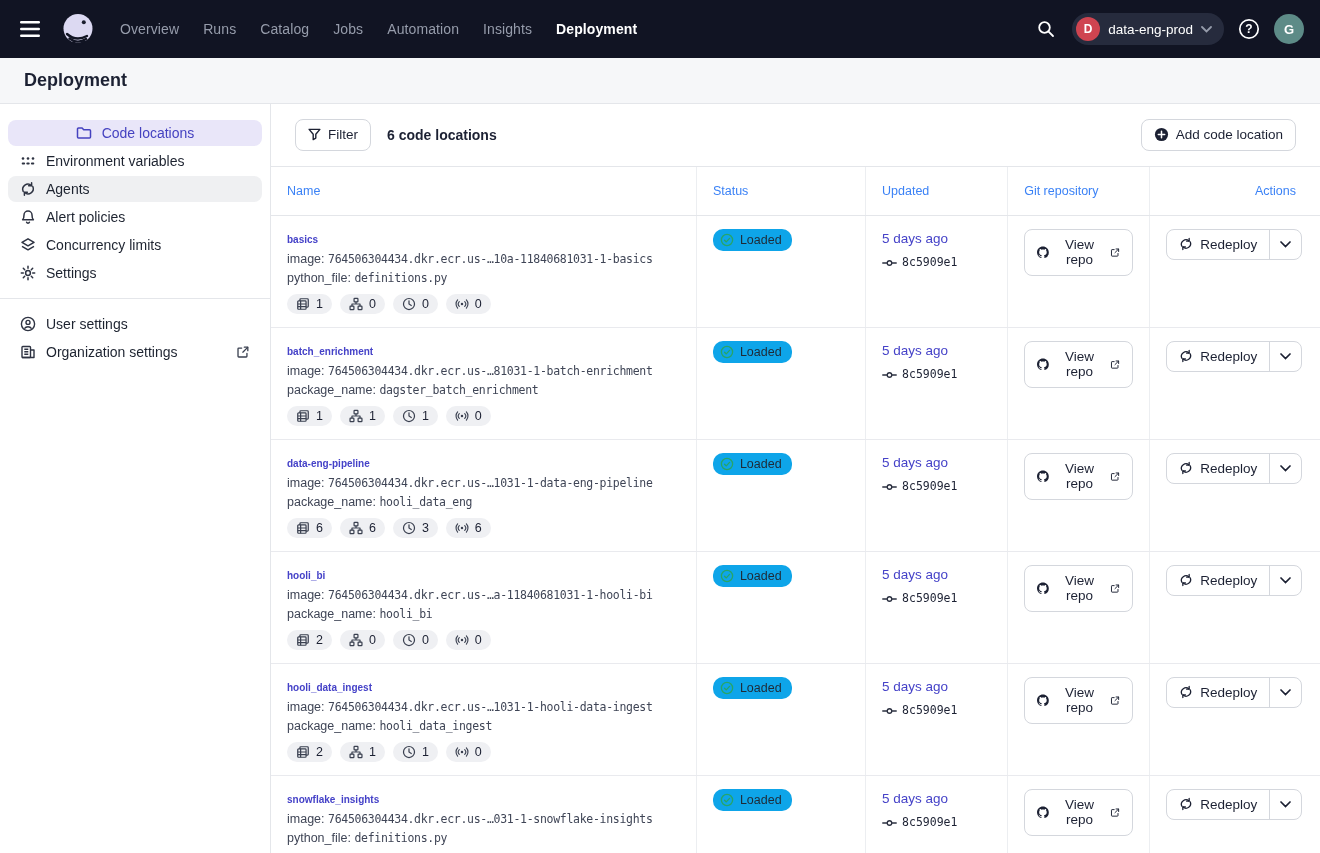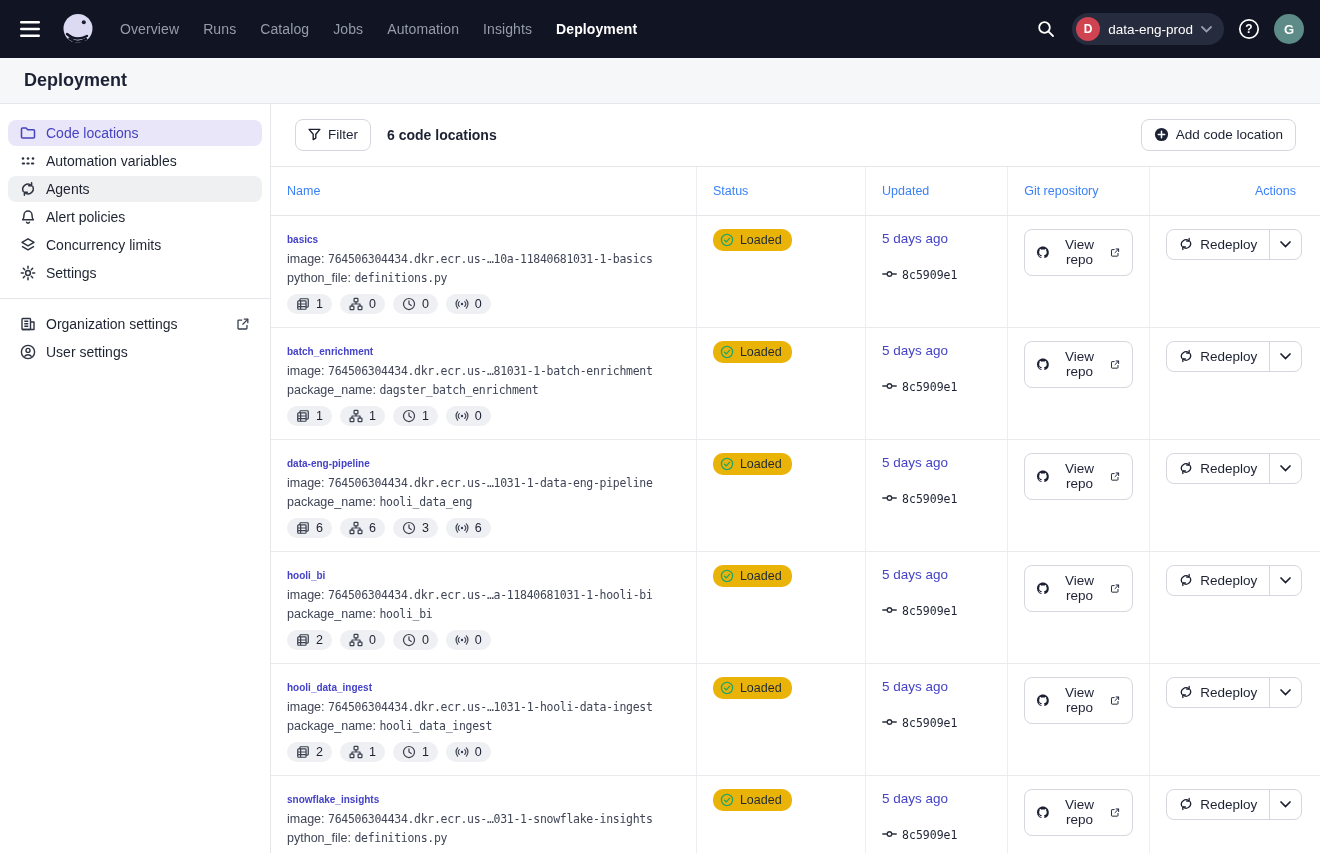--- a/index.html
+++ b/index.html
@@ -52,21 +52,21 @@
   }
 
   
   .content { display:flex; height:749px; }
   .sidebar { width:271px; border-right:1px solid #e4e6ea; padding-top:14px; flex:none; }
   .side-item {
     margin:2px 8px; padding:4px 12px; height:26px; border-radius:8px;
     display:flex; align-items:center; gap:10px; font-size:14px; color:#1d2330; cursor:pointer;
   }
   .side-item .ic { color:#2e3342; flex:none; }
-  .side-item.selected { background:#e9e6f9; color:#4542c0; }
+  .side-item.selected { background:#e9e6f9; color:#4542c0;justify-content:center; }
   .side-item.selected .ic { color:#4542c0; }
   .side-item.hovered { background:#eff0f2; }
   .side-divider { border-top:1px solid #e4e6ea; margin:12px 0; }
   .side-item .ext { margin-left:auto; color:#3a4050; }
 
   .main { flex:1; display:flex; flex-direction:column; }
   .toolbar { display:flex; align-items:center; gap:16px; padding:15px 24px; }
   .loc-count { font-size:14px; font-weight:700; color:#1c2133; }
   .add-btn { margin-left:auto; }
 
@@ -87,25 +87,25 @@
   .meta-line { margin-top:5px; font-size:12.5px; color:#3f4556; white-space:nowrap; overflow:hidden; }
   .mono { font-family:"DejaVu Sans Mono", monospace; font-size:11.5px; letter-spacing:-0.3px; color:#3f4556; }
   .badge-row { margin-top:9px; display:flex; gap:8px; }
   .badge {
     display:inline-flex; align-items:center; gap:6px; background:#eff0f3; border-radius:10px;
     padding:3px 9px; font-size:12.5px; color:#1c2133;
   }
   .badge .ic { color:#3a4050; }
 
   .status-pill {
-    display:inline-flex; align-items:center; gap:6px; background:#eab308; border-radius:10px;
+    display:inline-flex; align-items:center; gap:6px; background:#0ea5e9; border-radius:10px;
     padding:4px 10px 4px 7px; font-size:12.5px; color:#1f2a36;
   }
   .updated-link { font-size:13.5px; color:#4542c8; cursor:pointer; }
-  .commit-line { margin-top:21px; display:flex; align-items:flex-start; gap:5px; color:#2b3040; }
+  .commit-line { margin-top:8px; display:flex; align-items:flex-end; gap:5px; color:#2b3040; }
   .commit-hash { font-family:"DejaVu Sans Mono", monospace; font-size:11.5px; color:#1c2133; }
 
   .split-btn { display:inline-flex; border:1px solid #d4d7dd; border-radius:8px; background:#fff; overflow:hidden; }
   .split-main { display:inline-flex; align-items:center; gap:7px; padding:7px 12px; font-size:13.5px; font-weight:500; color:#1c2133; cursor:pointer;}
   .split-caret { display:inline-flex; align-items:center; justify-content:center; padding:0 10px; border-left:1px solid #d4d7dd; cursor:pointer; }
 </style>
 </head>
 <body>
 
 <div class="navbar">
@@ -175,21 +175,21 @@
     </div>
     <div class="side-item">
       <svg class="ic" width="16" height="16" viewBox="0 0 16 16" fill="currentColor">
           <circle cx="3" cy="5.5" r="1.3"></circle>
           <circle cx="8" cy="5.5" r="1.3"></circle>
           <circle cx="13" cy="5.5" r="1.3"></circle>
           <rect x="1.7" y="9.4" width="3.4" height="2" rx="1"></rect>
           <rect x="6.3" y="9.4" width="3.4" height="2" rx="1"></rect>
           <rect x="10.9" y="9.4" width="3.4" height="2" rx="1"></rect>
         </svg>
-      <span>Automation variables</span>
+      <span>Environment variables</span>
     </div>
     <div class="side-item hovered">
       <svg class="ic" width="16" height="16" viewBox="0 0 16 16" fill="none" stroke="currentColor" stroke-width="1.5" stroke-linecap="round">
           <path d="M3.2 10.5a5.2 5.2 0 0 1 8.2-6"></path>
           <polyline points="11.6,1.7 11.6,4.7 8.6,4.7"></polyline>
           <path d="M12.8 5.5a5.2 5.2 0 0 1-8.2 6"></path>
           <polyline points="4.4,14.3 4.4,11.3 7.4,11.3"></polyline>
         </svg>
       <span>Agents</span>
     </div>
@@ -211,39 +211,39 @@
       <svg class="ic" width="16" height="16" viewBox="0 0 16 16" fill="none" stroke="currentColor" stroke-width="1.5" stroke-linecap="round">
           <circle cx="8" cy="8" r="2.4"></circle>
           <path d="M8 1.3v2M8 12.7v2M1.3 8h2M12.7 8h2M3.3 3.3l1.4 1.4M11.3 11.3l1.4 1.4M12.7 3.3l-1.4 1.4M4.7 11.3l-1.4 1.4"></path>
         </svg>
       <span>Settings</span>
     </div>
 
     <div class="side-divider"></div>
 
     <div class="side-item">
+      <svg class="ic" width="16" height="16" viewBox="0 0 16 16" fill="none" stroke="currentColor" stroke-width="1.4">
+          <circle cx="8" cy="8" r="6.6"></circle>
+          <circle cx="8" cy="6.4" r="2"></circle>
+          <path d="M4.4 12.6a4.4 4.4 0 0 1 7.2 0"></path>
+        </svg>
+      <span>User settings</span>
+    </div>
+    <div class="side-item">
       <svg class="ic" width="16" height="16" viewBox="0 0 16 16" fill="none" stroke="currentColor" stroke-width="1.4" stroke-linejoin="round">
           <rect x="2" y="2.5" width="8.5" height="11" rx="0.8"></rect>
           <path d="M10.5 6h3.5v7.5H2"></path>
           <path d="M4.3 5.2h4M4.3 7.7h4M4.3 10.2h4"></path>
         </svg>
       <span>Organization settings</span>
       <svg class="ext" width="14" height="14" viewBox="0 0 16 16" fill="none" stroke="currentColor" stroke-width="1.5" stroke-linecap="round" stroke-linejoin="round">
           <path d="M6.5 3.5H3.2a.9.9 0 0 0-.9.9v8.4a.9.9 0 0 0 .9.9h8.4a.9.9 0 0 0 .9-.9V9.5"></path>
           <path d="M9.5 2.5h4v4"></path>
           <path d="M13.3 2.7 7.8 8.2"></path>
         </svg>
-    </div>
-    <div class="side-item">
-      <svg class="ic" width="16" height="16" viewBox="0 0 16 16" fill="none" stroke="currentColor" stroke-width="1.4">
-          <circle cx="8" cy="8" r="6.6"></circle>
-          <circle cx="8" cy="6.4" r="2"></circle>
-          <path d="M4.4 12.6a4.4 4.4 0 0 1 7.2 0"></path>
-        </svg>
-      <span>User settings</span>
     </div>
   </div>
 
   <div class="main">
     <div class="toolbar">
       <button class="btn">
         <svg width="13" height="13" viewBox="0 0 14 14" fill="none" stroke="#1c2133" stroke-width="1.5" stroke-linejoin="round">
             <path d="M1.2 1.5h11.6L8.4 6.7v4.2l-2.8 1.6V6.7z"></path>
           </svg>
         <span>Filter</span>

